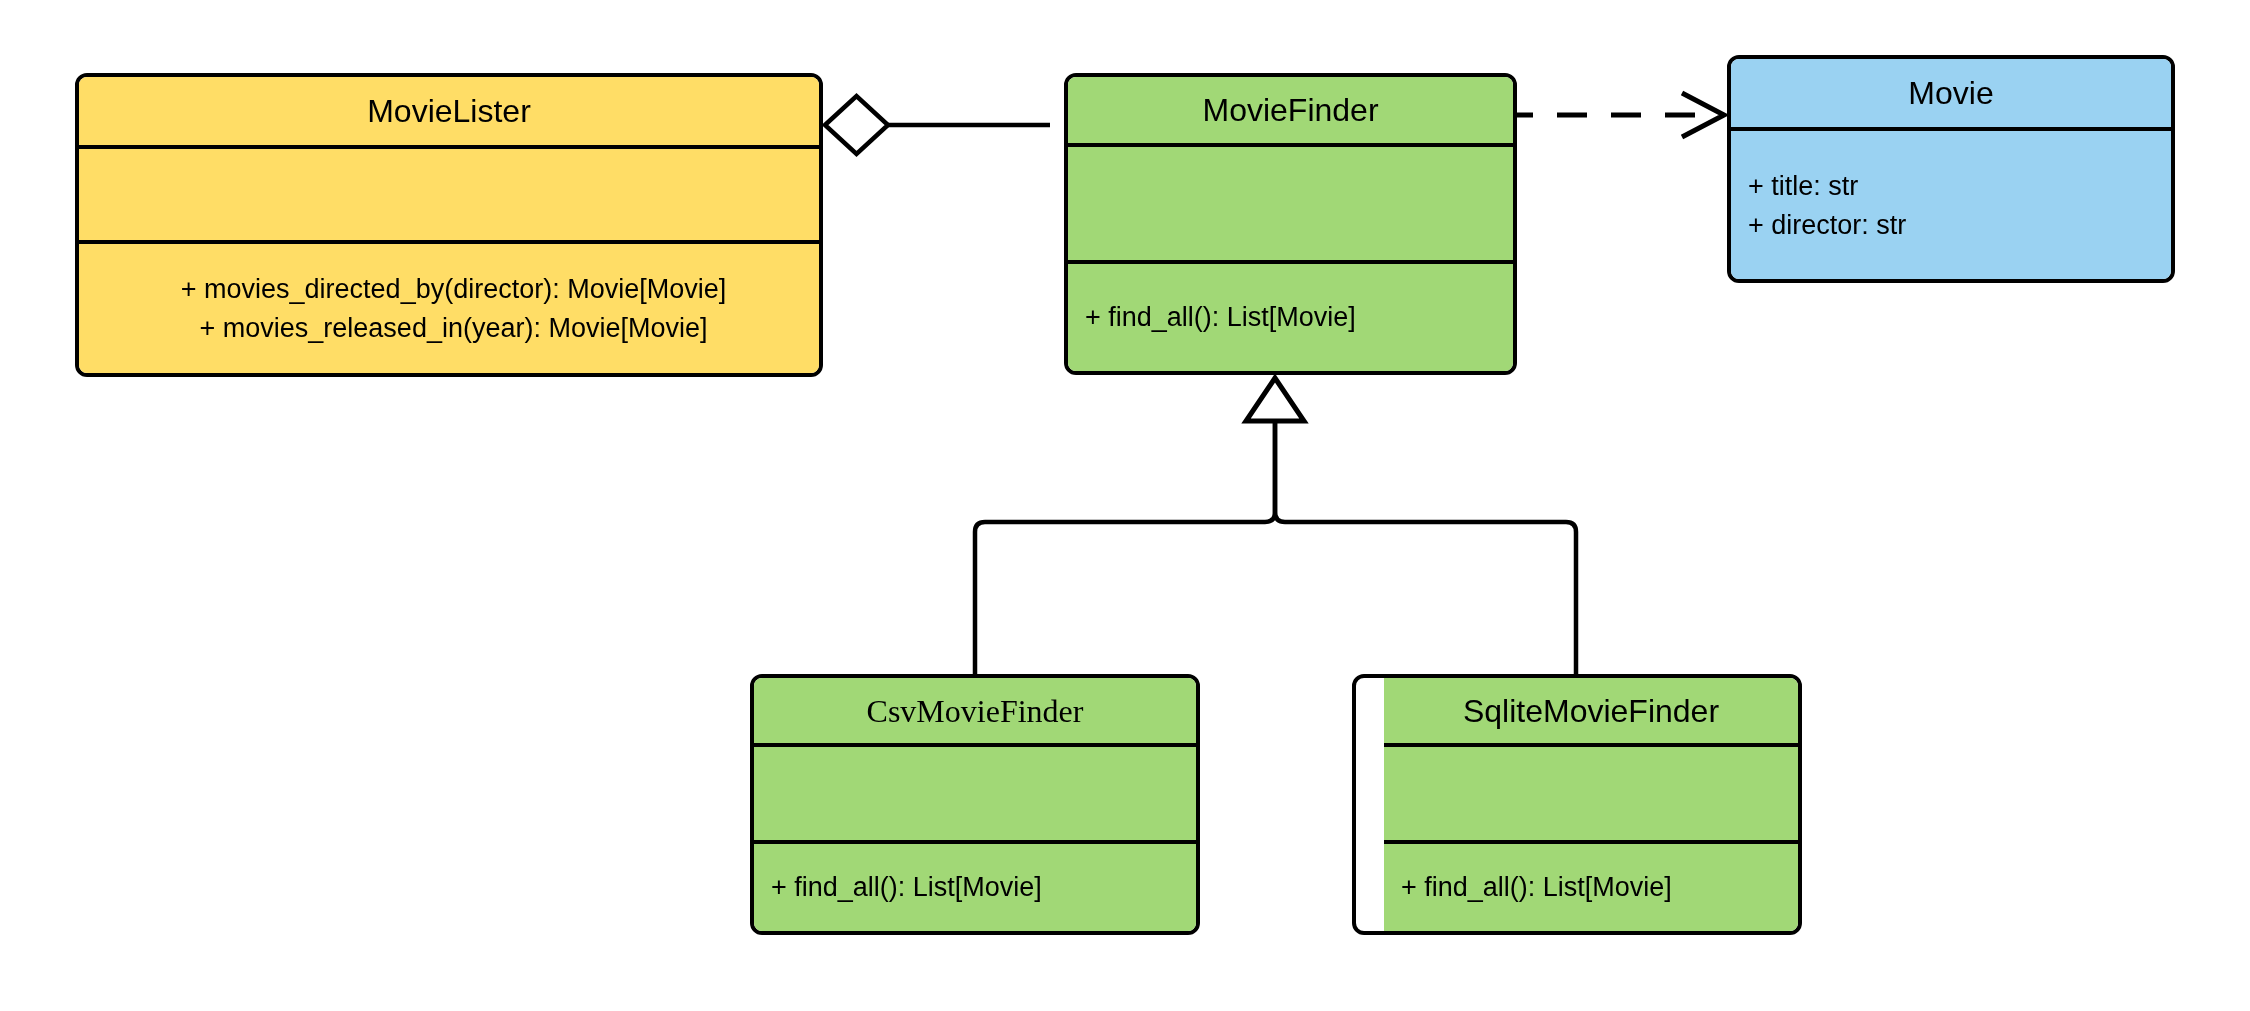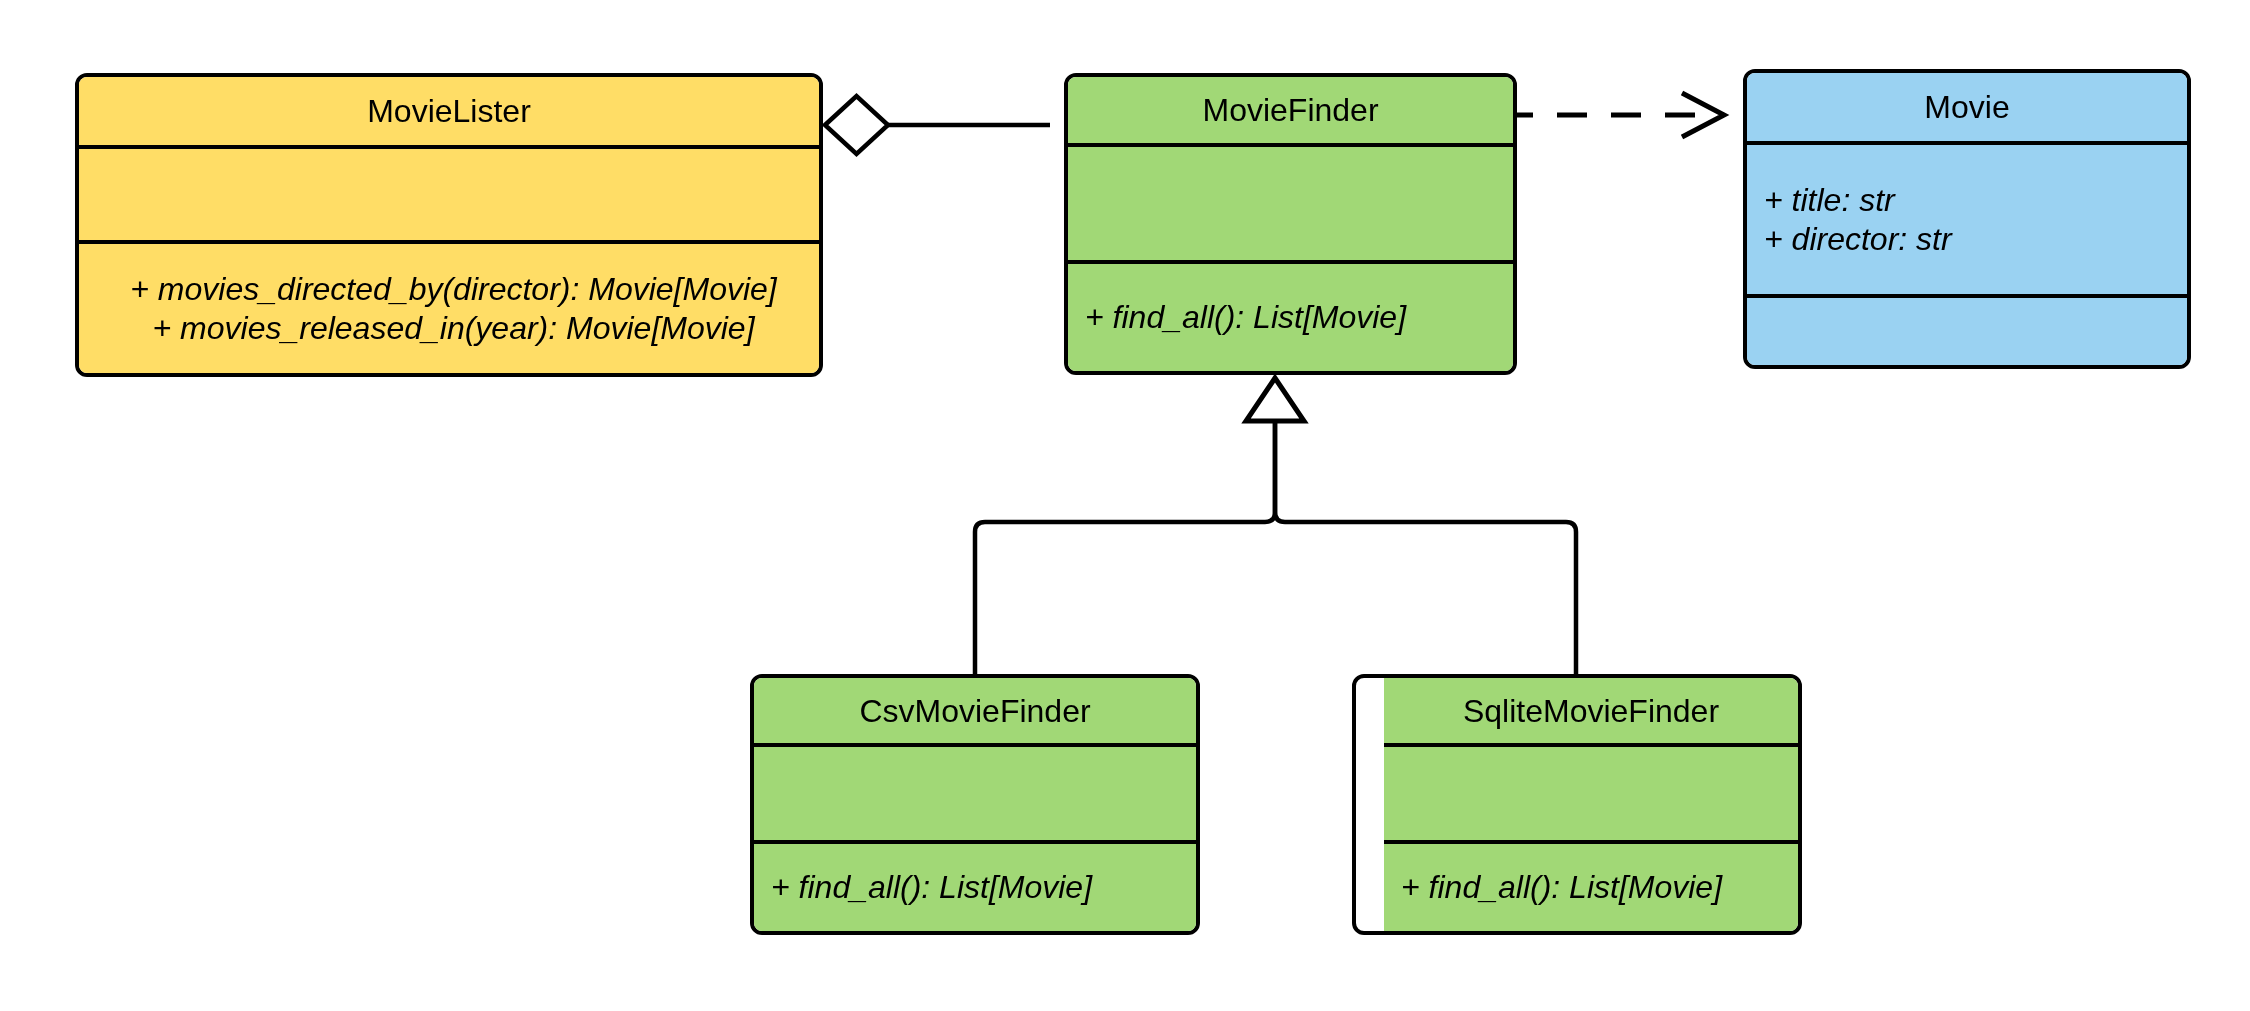--- a/index.html
+++ b/index.html
@@ -36,24 +36,23 @@
     line-height: 1;
   }
   .members-compartment {
     display: flex;
     flex-direction: column;
     justify-content: center;
     padding-left: 17px;
     padding-right: 8px;
   }
   .member-line {
-    font-size: 32px;
+    font-size: 27px;
     line-height: 39px;
     white-space: nowrap;
-    font-style: italic;
   }
 </style>
 </head>
 <body>
 
 <div class="canvas">
 
   <svg class="connectors" viewBox="0 0 2250 1011" xmlns="http://www.w3.org/2000/svg">
 
     <line x1="888" y1="125" x2="1050" y2="125" stroke="#000000" stroke-width="4.5"></line>
@@ -81,33 +80,33 @@
   <div class="class-box" style="left:1050px; top:73px; width:453px; height:302px;margin-left:14px;">
     <div class="compartment title-compartment" style="height: 66px; background-color: rgb(161, 216, 118);">
       <span>MovieFinder</span>
     </div>
     <div class="compartment" style="height: 117px; background-color: rgb(161, 216, 118);"></div>
     <div class="compartment members-compartment" style="height: 111px; background-color: rgb(161, 216, 118);">
       <div class="member-line">+ find_all(): List[Movie]</div>
     </div>
   </div>
 
-  <div class="class-box" style="left:1727px; top:69px; width:448px; height:300px;margin-left:16px;">
+  <div class="class-box" style="left:1727px; top:55px; width:448px; height:228px;">
     <div class="compartment title-compartment" style="height: 68px; background-color: rgb(154, 210, 242);">
       <span>Movie</span>
     </div>
     <div class="compartment members-compartment" style="height: 153px; background-color: rgb(154, 210, 242);">
       <div class="member-line">+ title: str</div>
       <div class="member-line">+ director: str</div>
     </div>
     <div class="compartment" style="height: 71px; background-color: rgb(154, 210, 242);"></div>
   </div>
 
   <div class="class-box" style="left:750px; top:674px; width:450px; height:261px;">
-    <div class="compartment title-compartment" style="height: 65px; background-color: rgb(161, 216, 118);">
+    <div class="compartment title-compartment" style="height: 65px; background-color: rgb(161, 216, 118); font-family: Liberation Serif, serif;">
       <span>CsvMovieFinder</span>
     </div>
     <div class="compartment" style="height: 97px; background-color: rgb(161, 216, 118);"></div>
     <div class="compartment members-compartment" style="height: 91px; background-color: rgb(161, 216, 118);">
       <div class="member-line">+ find_all(): List[Movie]</div>
     </div>
   </div>
 
   <div class="class-box" style="left:1352px; top:674px; width:450px; height:261px;padding-left:28px;">
     <div class="compartment title-compartment" style="height: 65px; background-color: rgb(161, 216, 118);">

